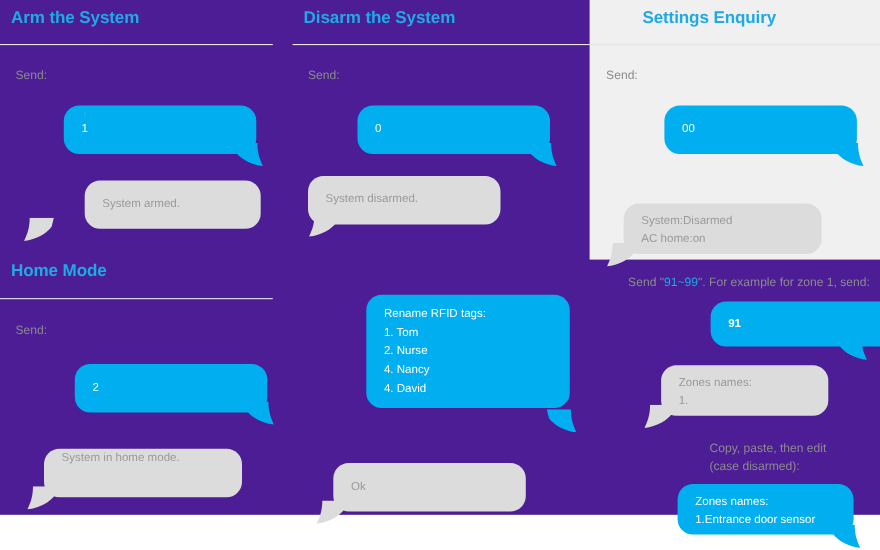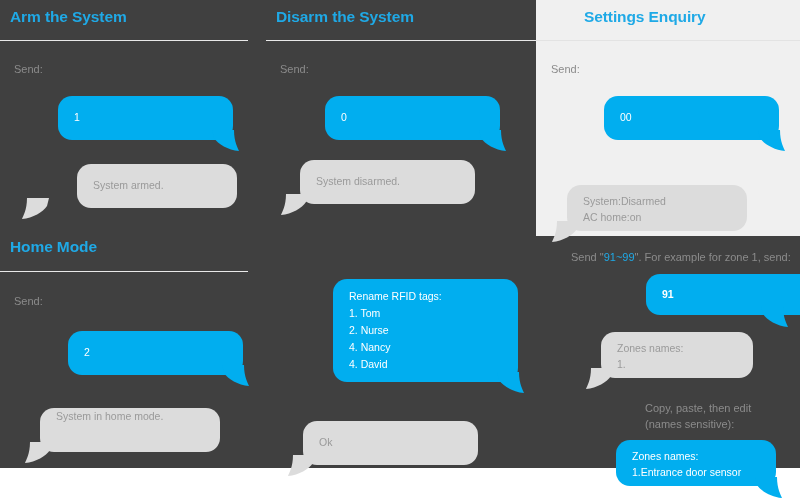--- a/index.html
+++ b/index.html
@@ -2,21 +2,21 @@
 <html><head>
 <meta charset="utf-8">
 <style>
   * { box-sizing: border-box; margin: 0; padding: 0; }
   html, body {
     width: 800px; height: 500px;
     background: #ffffff;
     font-family: "Liberation Sans", sans-serif;
     overflow: hidden;
   }
-  .page { position: relative; width: 800px; height: 468px; background: #404040; }
+  .page { position: relative; width: 800px; height: 468px; background: #4c1d95; }
 
   
   .panel-gray {
     position: absolute;
     left: 536px; top: 0; width: 264px; height: 236px;
     background: #f0f0f0;
   }
 
   
   .section {
@@ -121,28 +121,28 @@
 
   <div class="lbl" style="left:280px; top:62px;">Send:</div>
 
   <div class="bubble blue" style="left:325px; top:96px; width:175px; height:44px;">
     <span class="txt" style="top:13px;">0</span>
   </div>
   <svg class="tail" style="left:479px; top:130px;" width="28" height="22" viewBox="0 0 28 22">
     <path d="M0 0 L22 0 C22 12 26 18 27 21 C16 20 6 14 2 8 Z" fill="#01aeef"></path>
   </svg>
 
-  <div class="bubble gray" style="left:300px; top:160px; width:175px; height:44px;">
+  <div class="bubble gray" style="left:280px; top:160px; width:175px; height:44px;">
     <span class="txt" style="top:13px;">System disarmed.</span>
   </div>
   <svg class="tail" style="left:280px; top:194px;" width="28" height="22" viewBox="0 0 28 22">
     <path d="M28 0 L6 0 C6 12 2 18 1 21 C12 20 22 14 26 8 Z" fill="#dcdcdc"></path>
   </svg>
 
-  <div class="bubble blue" style="left:333px; top:279px; width:185px; height:103px;">
+  <div class="bubble blue" style="left:333px; top:268px; width:185px; height:103px;">
     <span class="txt" style="top:9px;">Rename RFID tags:</span>
     <span class="txt" style="top:26px;">1. Tom</span>
     <span class="txt" style="top:43px;">2. Nurse</span>
     <span class="txt" style="top:60px;">4. Nancy</span>
     <span class="txt" style="top:77px;">4. David</span>
   </div>
   <svg class="tail" style="left:497px; top:372px;" width="28" height="22" viewBox="0 0 28 22">
     <path d="M0 0 L22 0 C22 12 26 18 27 21 C16 20 6 14 2 8 Z" fill="#01aeef"></path>
   </svg>
 
@@ -188,21 +188,21 @@
 
   <div class="bubble gray" style="left:601px; top:332px; width:152px; height:46px;">
     <span class="txt" style="top:8px;">Zones names:</span>
     <span class="txt" style="top:24px;">1.</span>
   </div>
   <svg class="tail" style="left:585px; top:368px;" width="28" height="22" viewBox="0 0 28 22">
     <path d="M28 0 L6 0 C6 12 2 18 1 21 C12 20 22 14 26 8 Z" fill="#dcdcdc"></path>
   </svg>
 
   <div class="lbl" style="left:645px; top:401px;">Copy, paste, then edit</div>
-  <div class="lbl" style="left:645px; top:417px;">(names sensitive):</div>
+  <div class="lbl" style="left:645px; top:417px;">(case disarmed):</div>
 
   <div class="bubble blue" style="left:616px; top:440px; width:160px; height:46px;">
     <span class="txt" style="top:8px;">Zones names:</span>
     <span class="txt" style="top:24px;">1.Entrance door sensor</span>
   </div>
   <svg class="tail" style="left:755px; top:477px;" width="28" height="22" viewBox="0 0 28 22">
     <path d="M0 0 L22 0 C22 12 26 18 27 21 C16 20 6 14 2 8 Z" fill="#01aeef"></path>
   </svg>
 
 </div>

